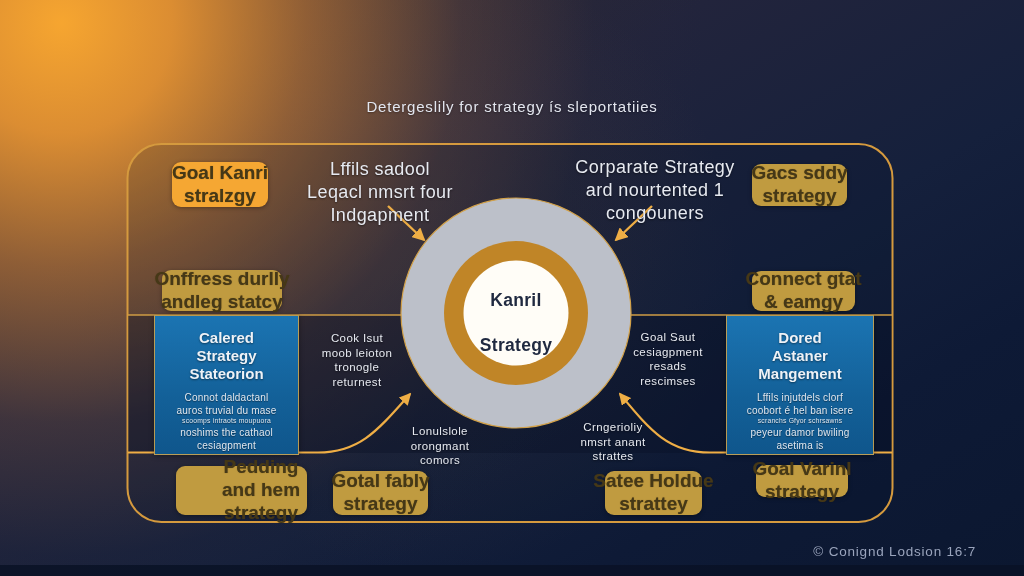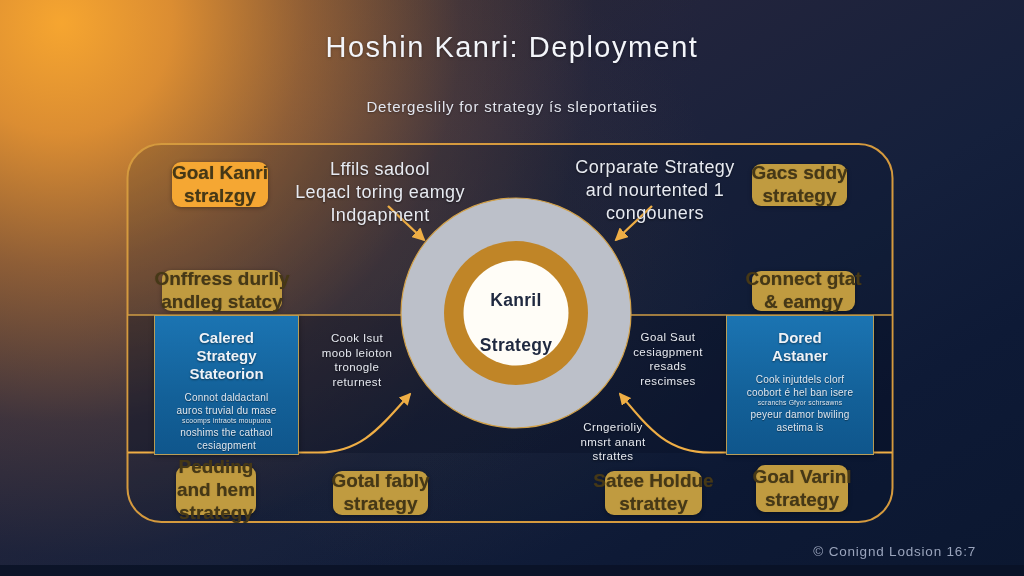--- a/index.html
+++ b/index.html
@@ -86,21 +86,20 @@
     <path d="M892 452.5 H710 C668 452.5 650 430 620 394" stroke="#efae45" stroke-width="2.2" fill="none" marker-end="url(#arrow)"></path>
 
     <path d="M388 206 L424 240" stroke="#efae45" stroke-width="2.4" fill="none" marker-end="url(#arrow)"></path>
     <path d="M652 206 L616 240" stroke="#efae45" stroke-width="2.4" fill="none" marker-end="url(#arrow)"></path>
 
     <circle cx="516" cy="313" r="115" fill="#bcc0c9" stroke="#d2a149" stroke-width="1.2"></circle>
     <circle cx="516" cy="313" r="72" fill="#c08527"></circle>
     <circle cx="516" cy="313" r="52.5" fill="#fffdf7"></circle>
   </svg>
 
-  <div class="txt page-title">Hoshin Kanri: Deployment</div>
   <div class="txt page-subtitle">Detergeslily for strategy ís sleportatiies</div>
 
   <div class="center-label">
     <div class="cl-line">Kanril</div>
     <div class="cl-line">Strategy</div>
   </div>
 
   <div class="gold-box bright" style="left:172px;top:162px;width:96px;height:45px;">
     <div class="gb-line">Goal Kanri</div>
     <div class="gb-line">stralzgy</div>
@@ -114,44 +113,44 @@
   <div class="gold-box" style="left:162px;top:270px;width:120px;height:41px;">
     <div class="gb-line">Onffress durlly</div>
     <div class="gb-line">andleg statcy</div>
   </div>
 
   <div class="gold-box" style="left:752px;top:271px;width:103px;height:40px;">
     <div class="gb-line">Connect gtat</div>
     <div class="gb-line">&amp; eamgy</div>
   </div>
 
-  <div class="gold-box" style="left:176px;top:466px;width:80px;height:49px;">
+  <div class="gold-box" style="left:176px;top:466px;width:92px;height:49px;padding-left:39px;">
     <div class="gb-line">Pedding</div>
     <div class="gb-line">and hem</div>
     <div class="gb-line">strategy</div>
   </div>
 
   <div class="gold-box" style="left:333px;top:471px;width:95px;height:44px;">
     <div class="gb-line">Gotal fably</div>
     <div class="gb-line">strategy</div>
   </div>
 
   <div class="gold-box" style="left:605px;top:471px;width:97px;height:44px;">
     <div class="gb-line">Satee Holdue</div>
     <div class="gb-line">strattey</div>
   </div>
 
-  <div class="gold-box" style="left:756px;top:465px;width:92px;height:47px;">
+  <div class="gold-box" style="left:756px;top:465px;width:92px;height:32px;">
     <div class="gb-line">Goal Varinl</div>
     <div class="gb-line">strategy</div>
   </div>
 
   <div class="float-label" style="left:380px;top:158px;">
     <div class="fl-line">Lffils sadool</div>
-    <div class="fl-line">Leqacl toring eamgy</div>
+    <div class="fl-line">Leqacl nmsrt four</div>
     <div class="fl-line">Indgapment</div>
   </div>
 
   <div class="float-label" style="left:655px;top:156px;">
     <div class="fl-line">Corparate Strategy</div>
     <div class="fl-line">ard nourtented 1</div>
     <div class="fl-line">congouners</div>
   </div>
 
   <div class="float-label small" style="left:357px;top:331px;">
@@ -161,20 +160,25 @@
     <div class="fl-line">returnest</div>
   </div>
 
   <div class="float-label small" style="left:668px;top:330px;">
     <div class="fl-line">Goal Saut</div>
     <div class="fl-line">cesiagpment</div>
     <div class="fl-line">resads</div>
     <div class="fl-line">rescimses</div>
   </div>
 
+  <div class="float-label small" style="left:440px;top:424px;">
+    <div class="fl-line">Lonulslole</div>
+    <div class="fl-line">orongmant</div>
+    <div class="fl-line">comors</div>
+  </div>
 
   <div class="float-label small" style="left:613px;top:420px;">
     <div class="fl-line">Crngerioliy</div>
     <div class="fl-line">nmsrt anant</div>
     <div class="fl-line">strattes</div>
   </div>
 
   <div class="blue-box" style="left:154px;top:315px;width:143px;height:138px;">
     <div class="bb-title">
       <div>Calered</div>
@@ -187,23 +191,24 @@
       <div class="bb-line tiny">scoomps intraots moupuora</div>
       <div class="bb-line">noshims the cathaol</div>
       <div class="bb-line">cesiagpment</div>
     </div>
   </div>
 
   <div class="blue-box" style="left:726px;top:315px;width:146px;height:138px;">
     <div class="bb-title">
       <div>Dored</div>
       <div>Astaner</div>
+      <div>Mangement</div>
     </div>
     <div class="bb-body">
-      <div class="bb-line">Cook injutdels clorf</div>
+      <div class="bb-line">Lffils injutdels clorf</div>
       <div class="bb-line">coobort é hel ban isere</div>
       <div class="bb-line tiny">scranchs Gfyor schrsawns</div>
       <div class="bb-line">peyeur damor bwiling</div>
       <div class="bb-line">asetima is</div>
     </div>
   </div>
 
   <div class="footer-note">© Conignd Lodsion 16:7</div>
   <div class="bottom-strip"></div>
 

